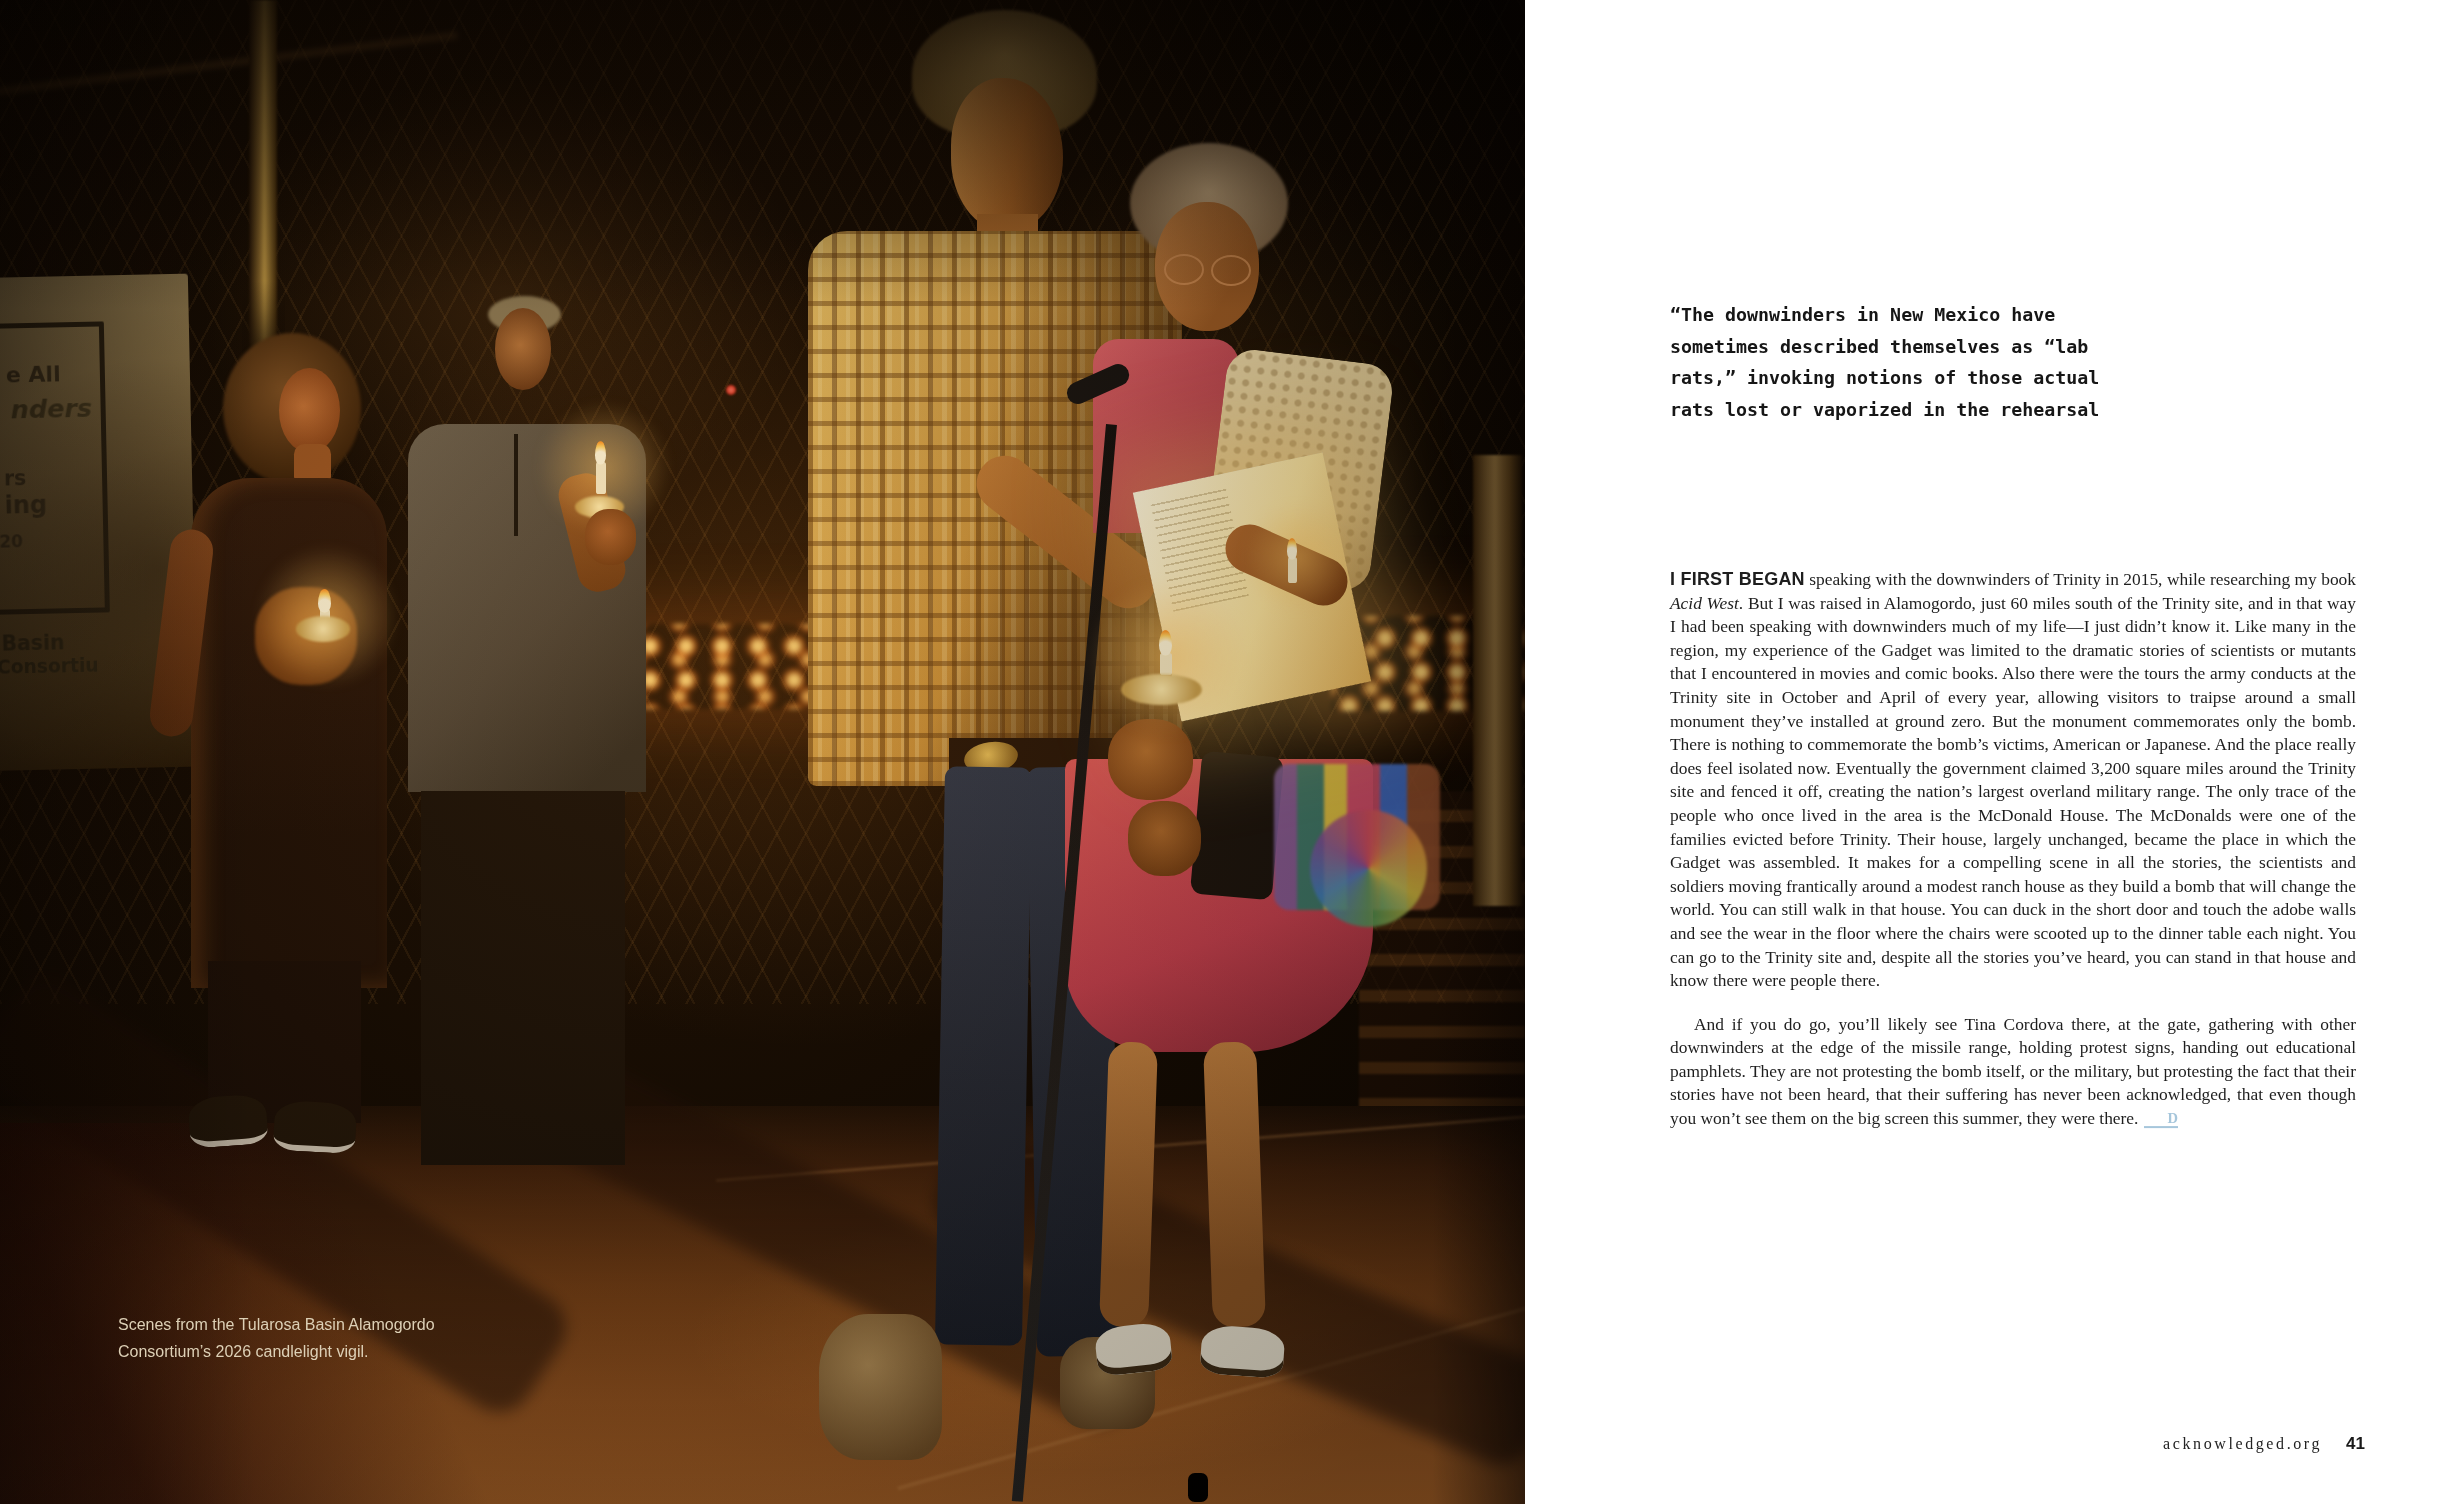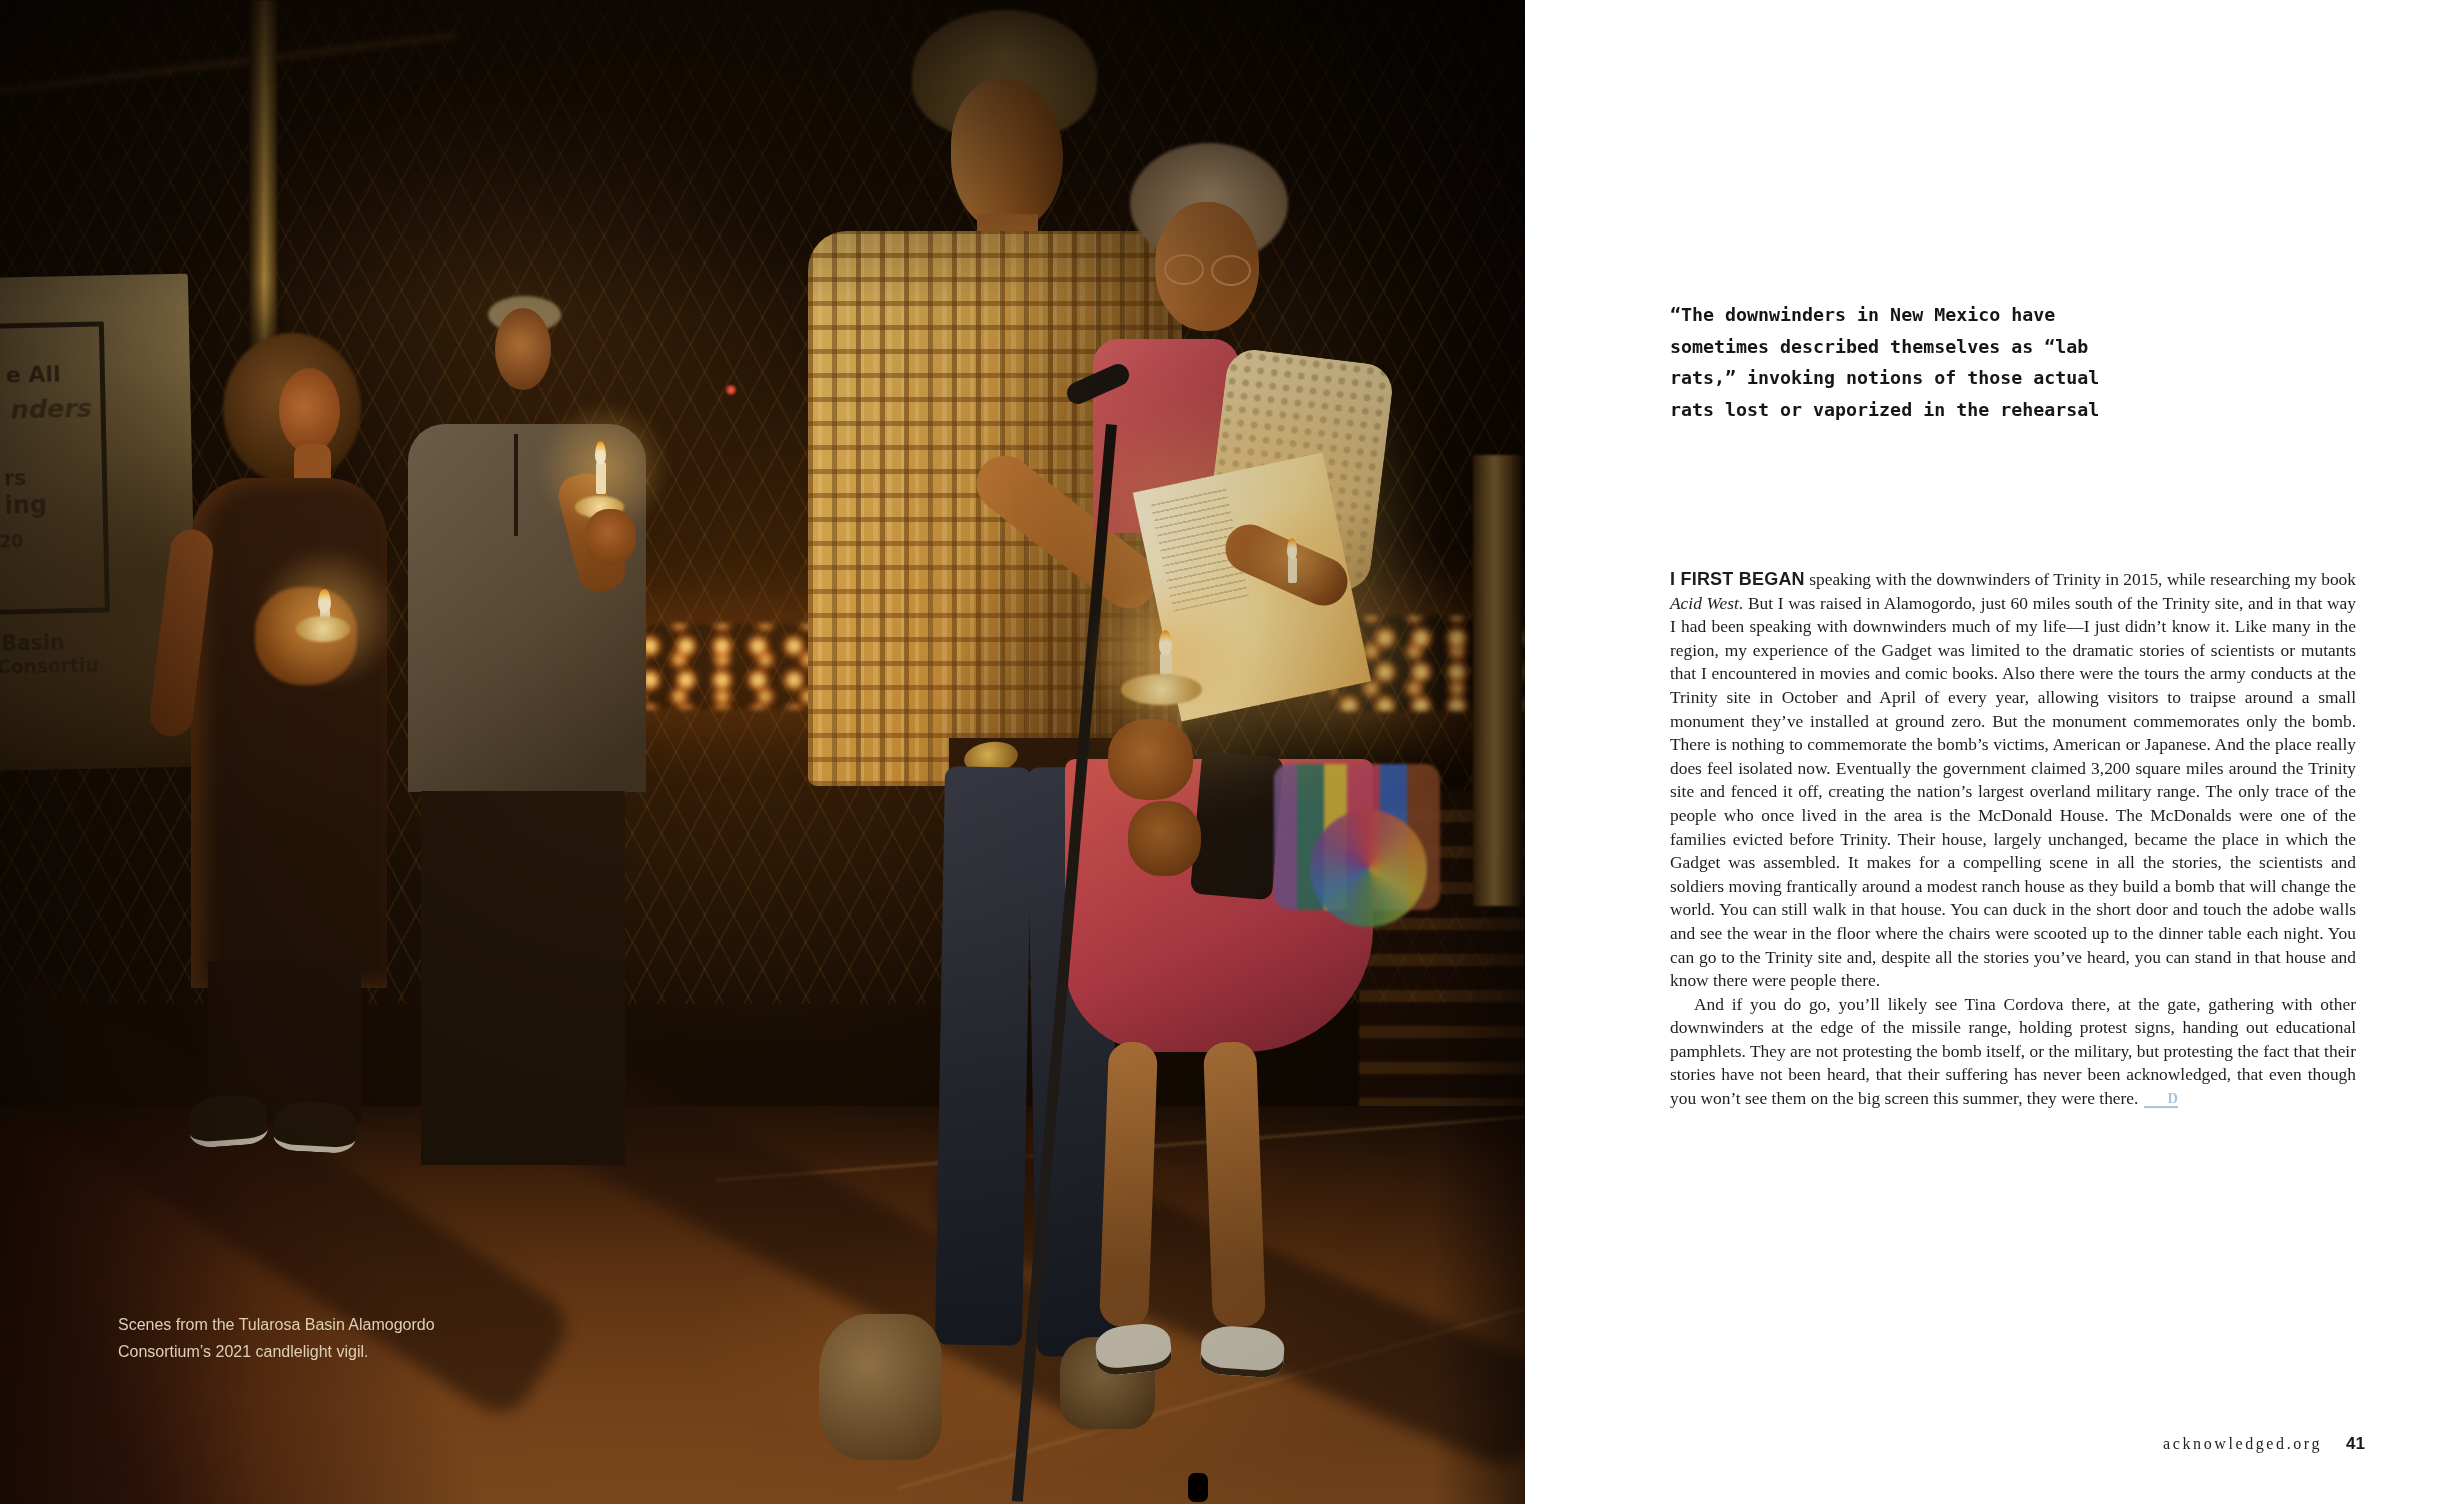--- a/index.html
+++ b/index.html
@@ -210,21 +210,21 @@
     background:radial-gradient(circle at 42% 44%, rgba(255,140,40,0.09), rgba(0,0,0,0.28) 88%);}
 
   .caption{left:118px;top:1311px;z-index:60;font-family:"Liberation Sans",sans-serif;
     font-size:16px;line-height:27px;color:#ddd0b6;}
 
   
   .quote{left:1670px;top:299px;width:476px;font-family:"DejaVu Sans Mono",monospace;
     font-weight:bold;font-size:18.3px;line-height:31.5px;color:#161616;}
   .article{left:1670px;top:568px;width:686px;color:#1e1e1e;font-size:17.4px;line-height:23.6px;}
   .article p{margin:0;text-align:justify;}
-  .article .p2{text-indent:24px;}
+  .article .p2{text-indent:24px;margin-top:20px;}
   .lead-in{font-family:"Liberation Sans",sans-serif;font-weight:bold;font-size:18px;
     letter-spacing:0.2px;}
   .italic{font-style:italic;}
   .end-mark{display:inline-block;font-family:"Liberation Serif",serif;font-weight:bold;
     font-size:14.5px;line-height:14.5px;color:#a6c6db;border-bottom:2.6px solid #a6c6db;
     margin-left:5.1px;transform:translateY(-0.9px);}
   .footer{top:1434px;right:85px;display:flex;align-items:baseline;gap:24px;}
   .footer-site{font-family:"Liberation Serif",serif;font-size:16px;letter-spacing:2.6px;color:#222;}
   .footer-num{font-family:"Liberation Sans",sans-serif;font-weight:bold;font-size:17px;color:#1a1a1a;}
 </style>
@@ -343,21 +343,21 @@
   <div class="abs candle-stick s4"></div>
   <div class="abs flame f4"></div>
 
   <div class="abs vg-top"></div>
   <div class="abs vg-left"></div>
   <div class="abs vg-right"></div>
   <div class="abs grade"></div>
 
   <div class="abs caption">
     <div>Scenes from the Tularosa Basin Alamogordo</div>
-    <div>Consortium’s 2021 candlelight vigil.</div>
+    <div>Consortium’s 2026 candlelight vigil.</div>
   </div>
 </div>
 
 <div class="abs quote">
   <div>“The downwinders in New Mexico have</div>
   <div>sometimes described themselves as “lab</div>
   <div>rats,” invoking notions of those actual</div>
   <div>rats lost or vaporized in the rehearsal</div>
 </div>
 

